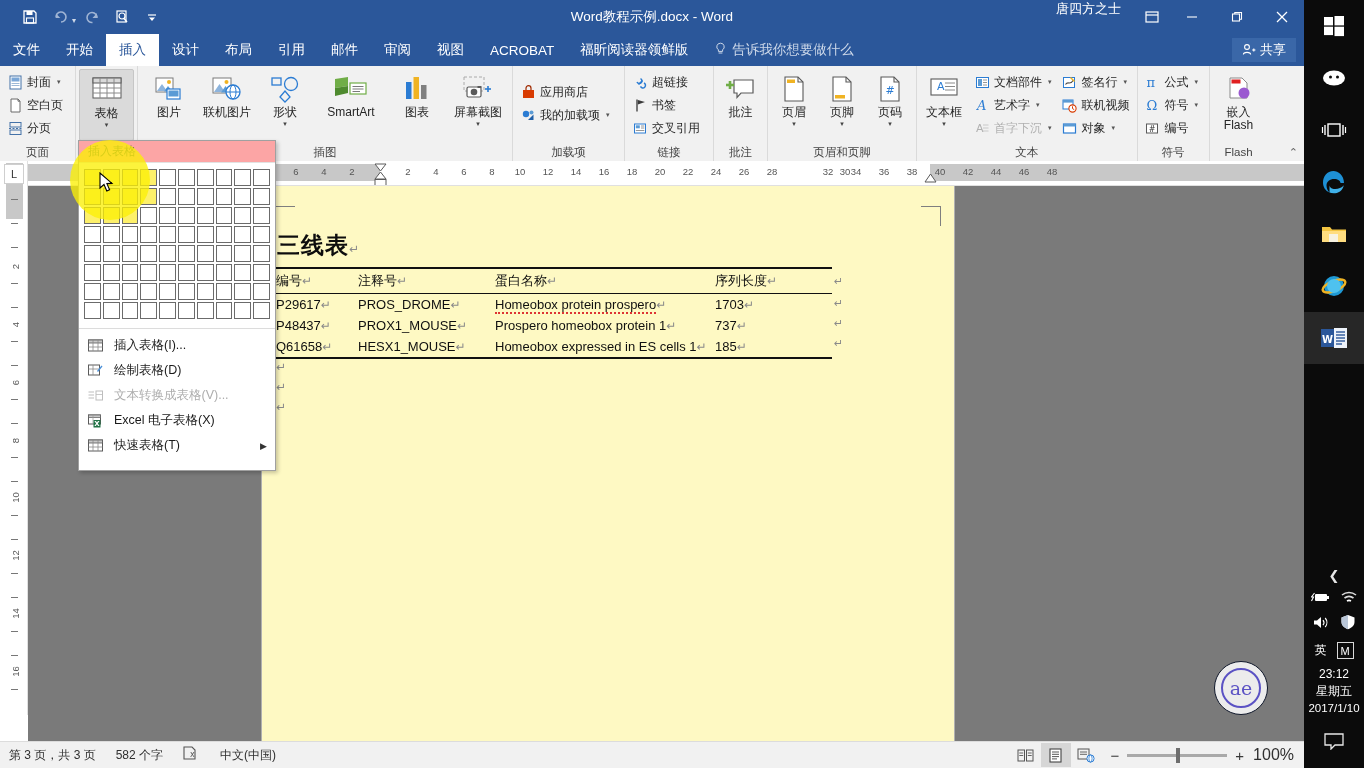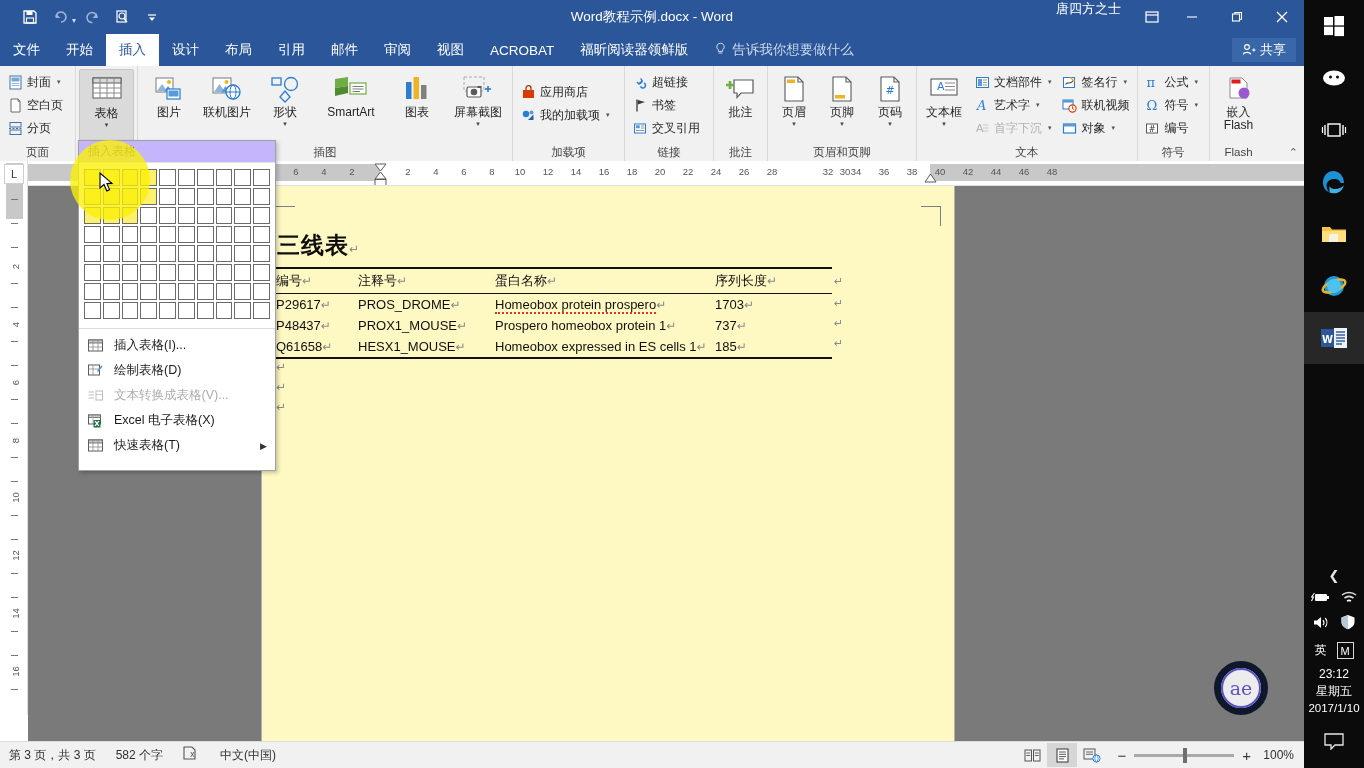--- a/index.html
+++ b/index.html
@@ -117,21 +117,21 @@
   
   .dropdown {
     position: absolute; left: 78px; top: 140px;
     width: 198px;
     background: #fff;
     border: 1px solid #a0a0a0;
     box-shadow: 2px 2px 4px rgba(0,0,0,0.22);
     z-index: 60;
   }
   .dd-header {
-    height: 22px; background: #c4b5fd;
+    height: 22px; background: #fca5a5;
     display: flex; align-items: center;
     padding-left: 9px;
     font-size: 12px; color: #555;
     border-bottom: 1px solid #e2e2e2;
     text-align: right;
   }
   .grid-wrap { padding: 6px 5px 5px 5px; background: #fff; }
   .grid-row { display: flex; gap: 2px; margin-bottom: 2px; }
   .grid-cell {
     width: 17px; height: 17px;
@@ -239,22 +239,22 @@
   .row-mark {
     position: absolute; left: 572px;
     font-size: 11px; color: #8a8a8a;
   }
   .spell-err { border-bottom: 2px dotted #d33; padding-bottom: 0px; }
   .empty-para { position: absolute; left: 14px; font-size: 12px; color: #8a8a8a; }
 
   .watermark {
     position: absolute; right: 36px; bottom: 26px;
     width: 54px; height: 54px; border-radius: 50%;
-    border: 7px solid #0f172a;
-    display: flex; align-items: center; justify-content: flex-end;
+    border: 1px solid #0f172a;
+    display: flex; align-items: center; justify-content: center;
     background: #ececec;
     z-index: 3;
   }
   .watermark .inner {
     width: 40px; height: 40px; border-radius: 50%;
     border: 2px solid #5b52c4;
     display: flex; align-items: center; justify-content: center;
     color: #5b52c4; font-size: 19px;
     font-family: "DejaVu Serif", serif;
   }
@@ -272,21 +272,21 @@
   .sb-right { margin-left: auto; display: flex; align-items: center; gap: 0px; padding-right: 10px; }
   .view-btn {
     width: 30px; height: 24px;
     display: flex; align-items: center; justify-content: center;
   }
   .view-btn.active { background: #d6d6d6; }
   .zoom-ctrl { display: flex; align-items: center; gap: 8px; margin-left: 10px; }
   .zoom-track { position: relative; width: 100px; height: 3px; background: #a9a9a9; }
   .zoom-thumb { position: absolute; left: 49px; top: -6px; width: 4px; height: 15px; background: #6e6e6e; }
   .zoom-sign { font-size: 15px; color: #3a3a3a; }
-  .zoom-pct { margin-left: 9px; font-size: 12px; min-width: 34px; text-align: right; }
+  .zoom-pct { margin-left: 9px; font-size: 16px; min-width: 34px; text-align: right; }
 
   
   .taskbar {
     position: absolute; right: 0; top: 0;
     width: 60px; height: 768px;
     background: #0b0b0b;
     display: flex; flex-direction: column; align-items: center;
   }
   .tb-item {
     width: 60px; height: 52px;

